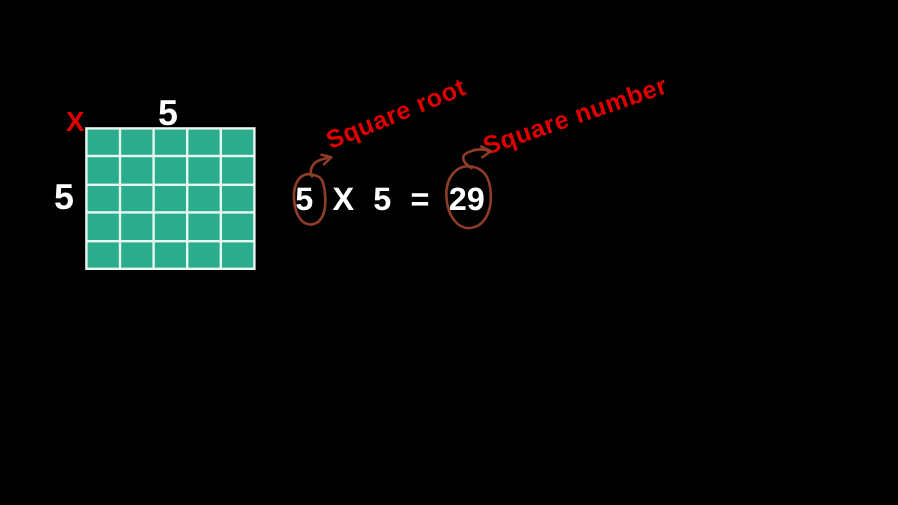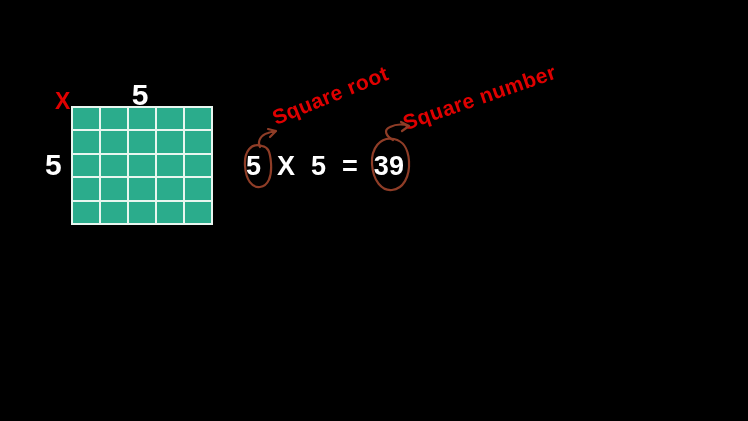--- a/index.html
+++ b/index.html
@@ -71,21 +71,21 @@
       <div class="cell"></div>
       <div class="cell"></div>
       <div class="cell"></div>
     </div>
 
   <div class="equation">
     <span>5</span>
     <span>X</span>
     <span>5</span>
     <span>=</span>
-    <span>39</span>
+    <span>29</span>
   </div>
 
   <div class="rot sqroot">Square root</div>
   <div class="rot sqnum">Square number</div>
 
   <svg class="overlay" viewBox="0 0 748 421" xmlns="http://www.w3.org/2000/svg">
     <g fill="none" stroke-width="2.2" stroke-linecap="round" stroke-linejoin="round" stroke="#8F3D27">
 
       <path d="M 262 146 C 251 142, 244 152, 245 166 C 246 180, 252 188, 260 187 C 268 186, 272 177, 271 163 C 270 151, 268 147, 262 146"></path>
 

